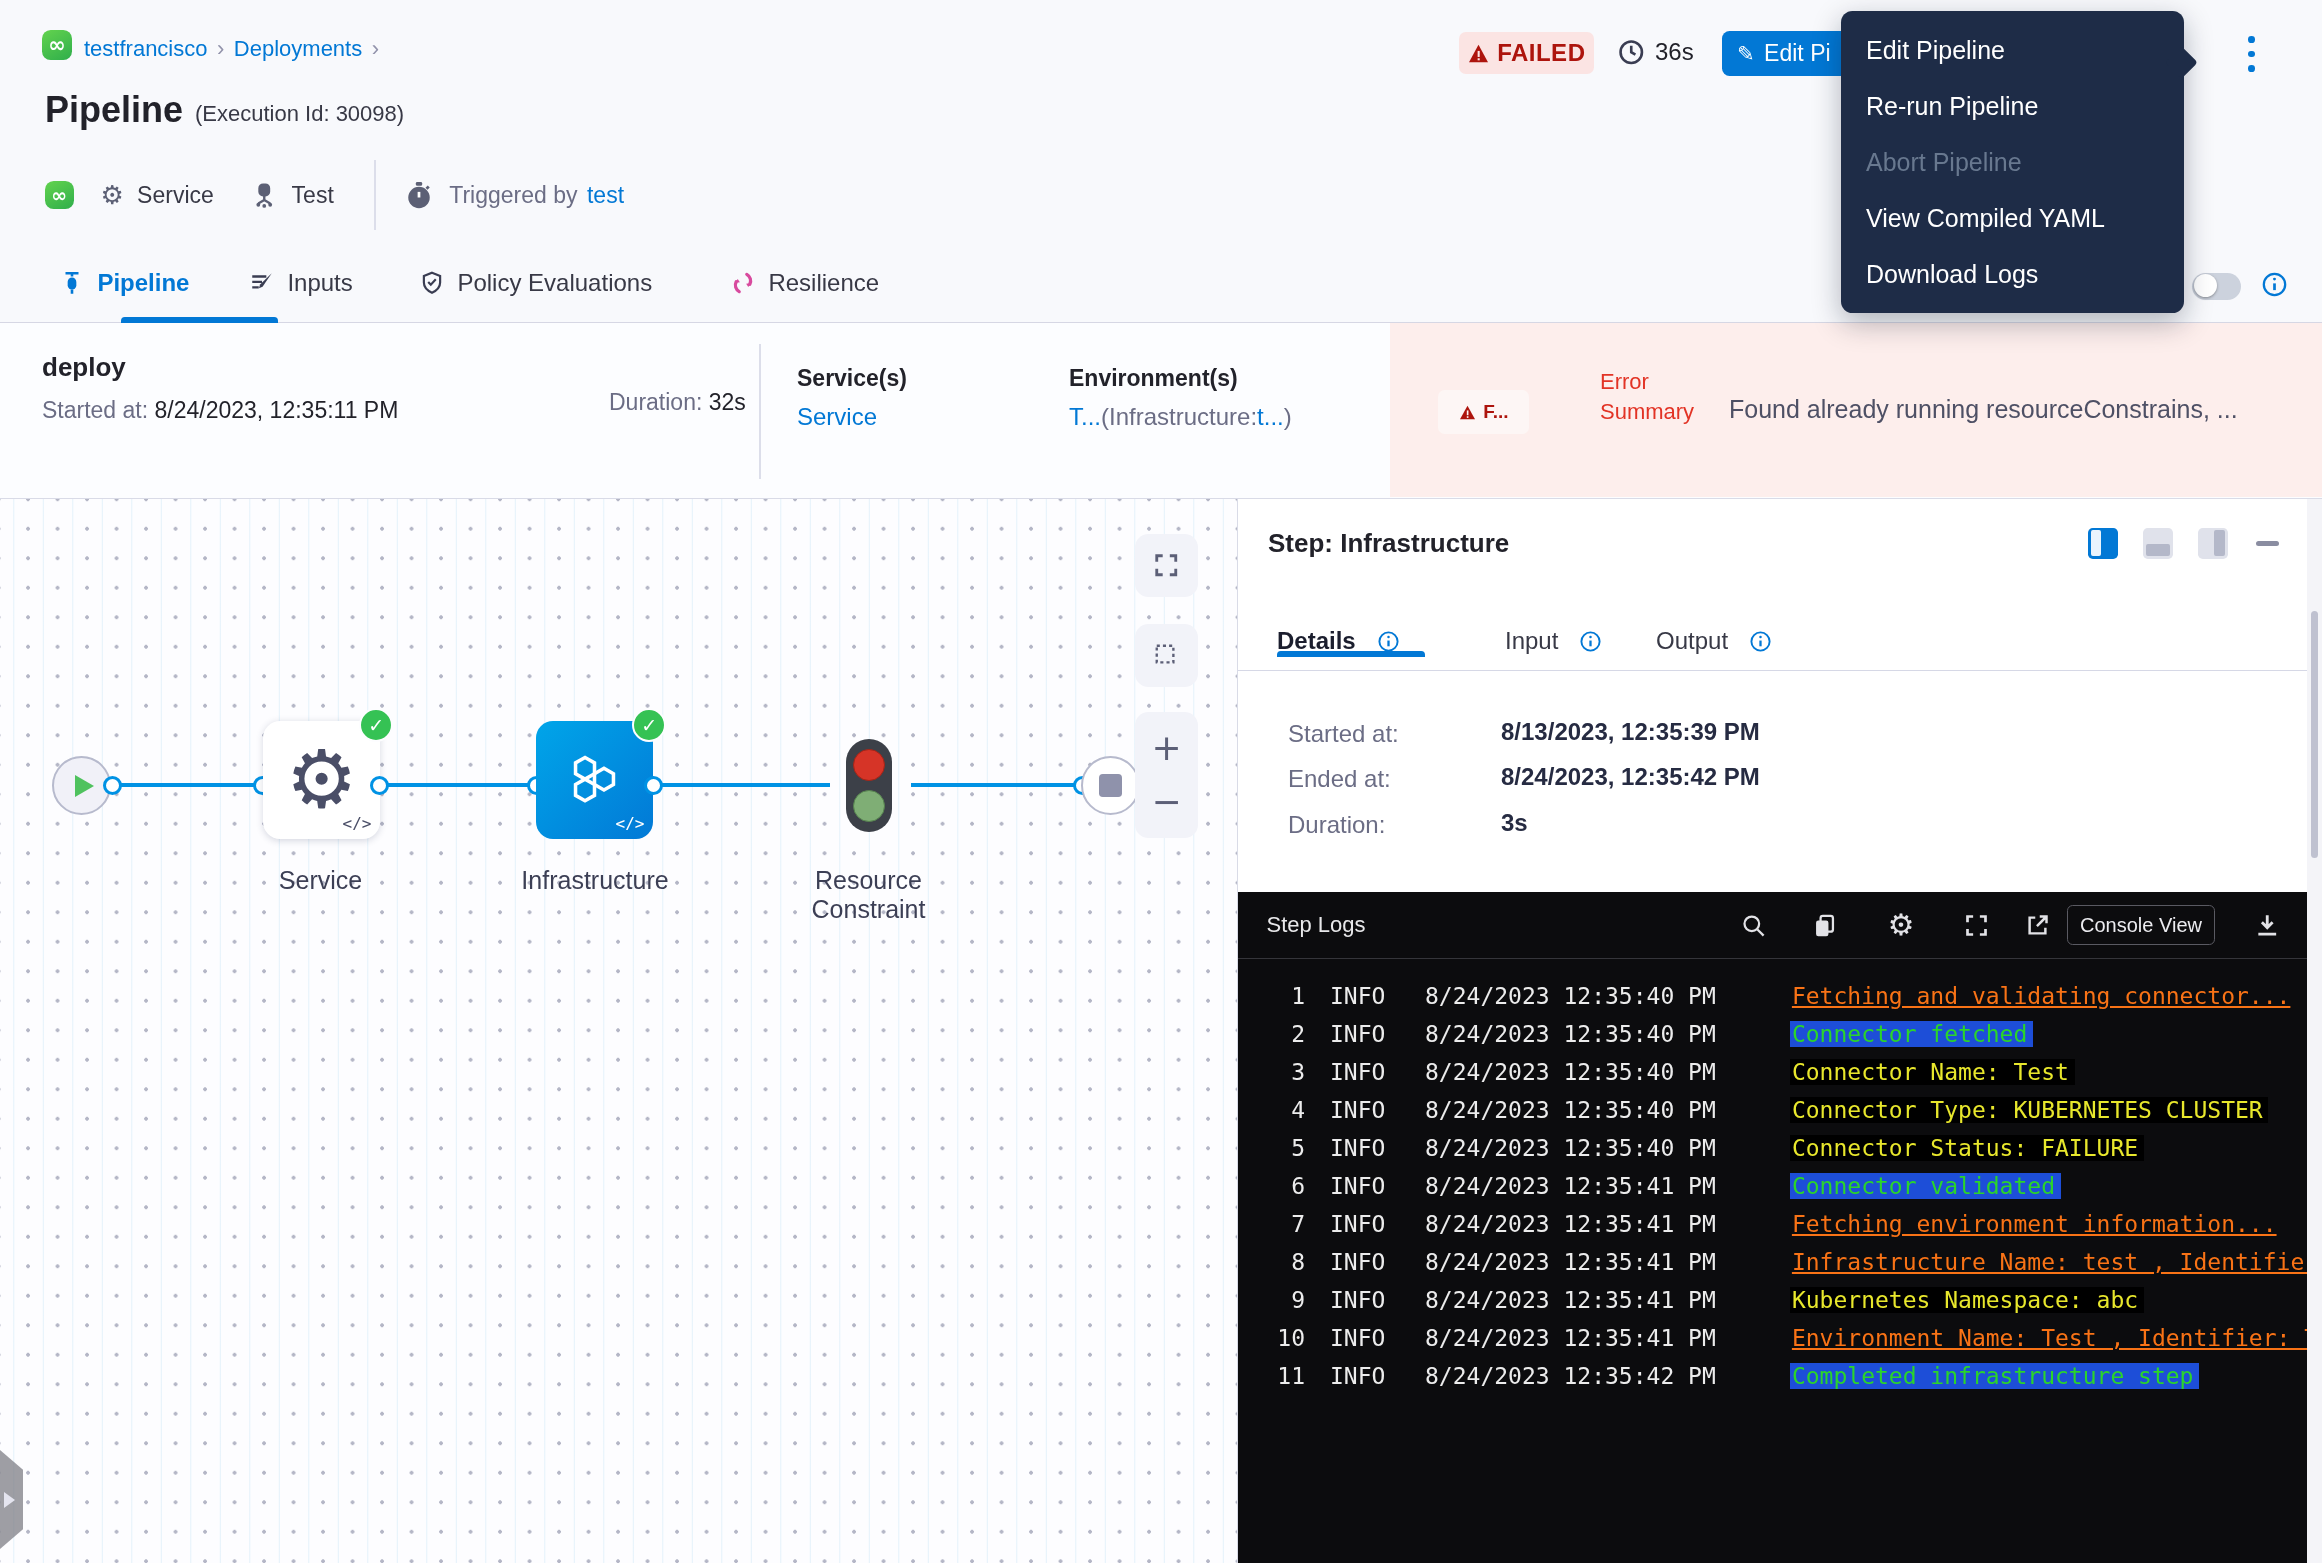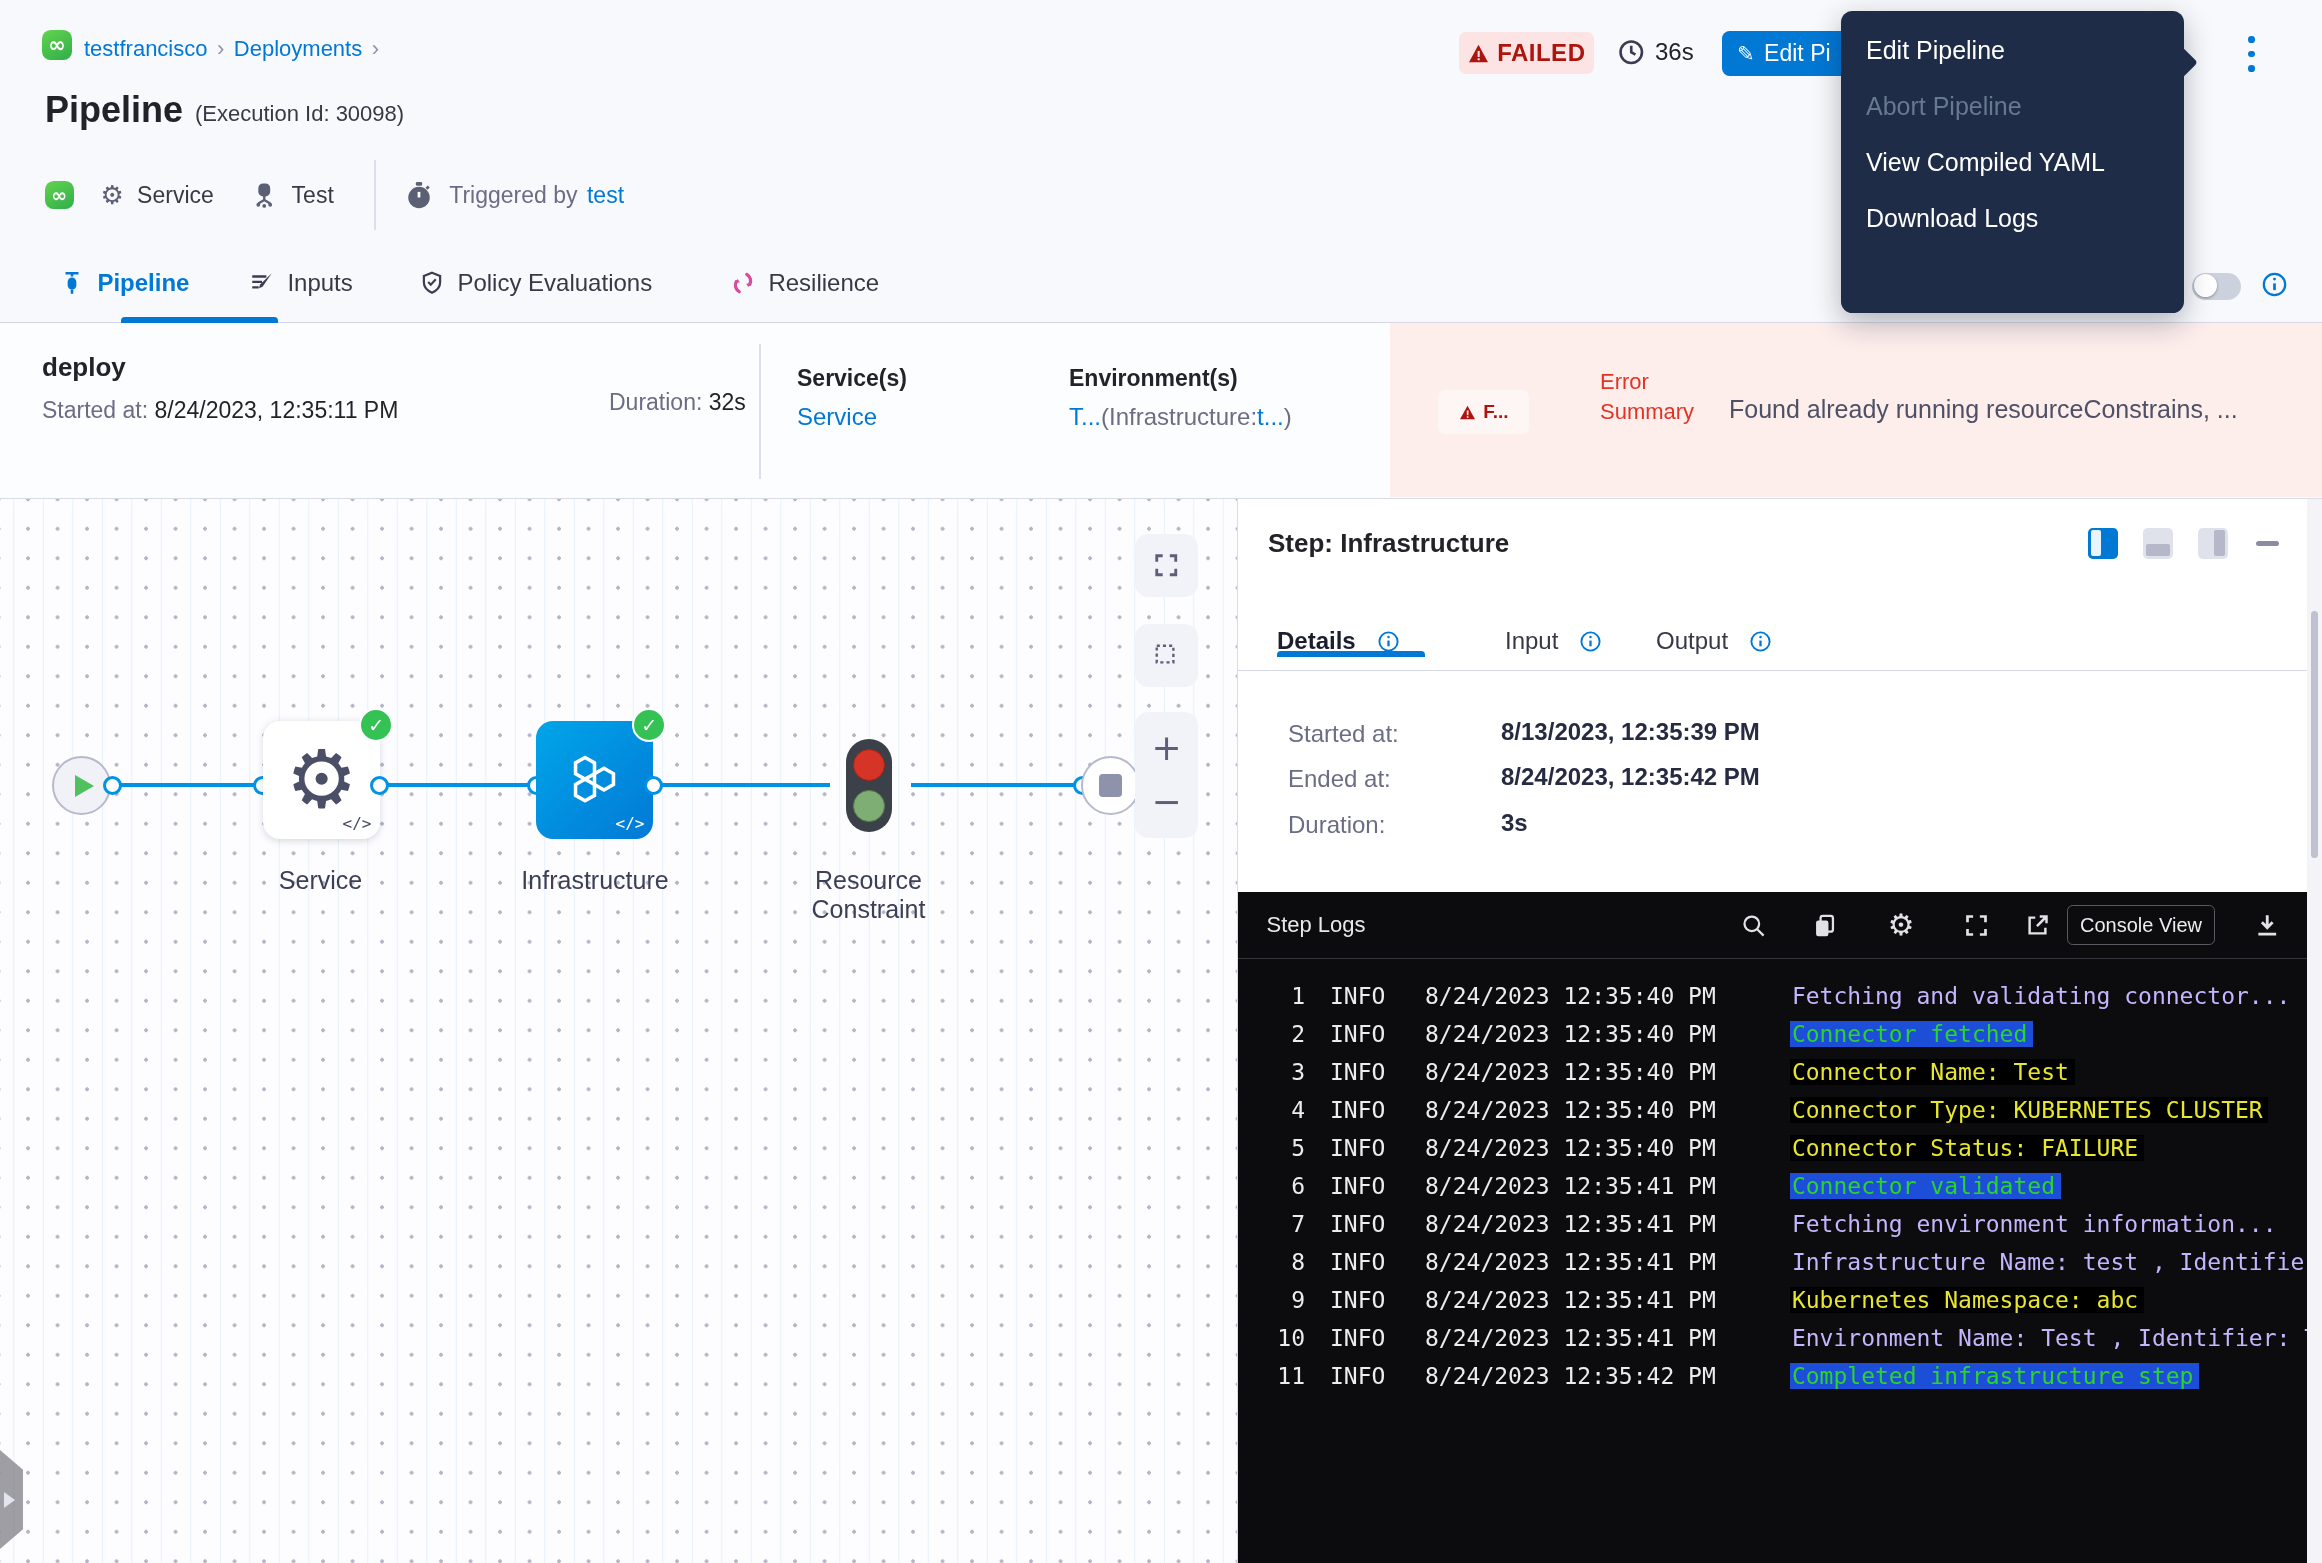--- a/index.html
+++ b/index.html
@@ -170,21 +170,21 @@
     font-size:20px; cursor:pointer; font-family:"Liberation Sans",sans-serif; }
   .logbody { position:absolute; left:0; top:68px; width:1070px; height:603px; overflow:hidden;
     padding-top:17px; font-family:"DejaVu Sans Mono",monospace; font-size:23px; }
   .log-row { display:grid; grid-template-columns:67px 80px 342px 1fr; height:38px;
     align-items:center; white-space:nowrap; color:#9a9aa0; }
   .log-row .ln { text-align:right; color:#ececec; }
   .log-row .lv { padding-left:25px; color:#ececec; }
   .log-row .lt { padding-left:40px; color:#ececec; }
   .log-row .lm { padding-left:63px; overflow:hidden; }
   .lm span { padding:1.9px 5.7px 1.9px 1.9px; }
-  .m-plain { color:#c4b5fd; }
+  .m-plain { color:#f97316;text-decoration:underline; }
   .m-green { color:#2bd42b; background:#1d4ed8; }
   .m-yellow { color:#e8e72c; background:#000; }
 
   svg { display:block; }
 </style>
 </head>
 <body>
 
 <div id="app">
 
@@ -254,20 +254,21 @@
     <div class="abs kebab">
       <i></i>
         <i></i>
         <i></i>
     </div>
   </div>
 
   <div class="abs menu">
     <div class="notch"></div>
     <div class="menu-item">Edit Pipeline</div>
+    <div class="menu-item">Re-run Pipeline</div>
     <div class="menu-item disabled">Abort Pipeline</div>
     <div class="menu-item">View Compiled YAML</div>
     <div class="menu-item">Download Logs</div>
   </div>
 
   <div class="abs tabbar">
     <div class="tab active" style="left:59px;">
       <svg width="26" height="26" viewBox="0 0 24 24">
         <g stroke="#0278d5" stroke-width="2.4" fill="none">
             <path d="M12 2v4M12 18v4M6 3h12"></path>

